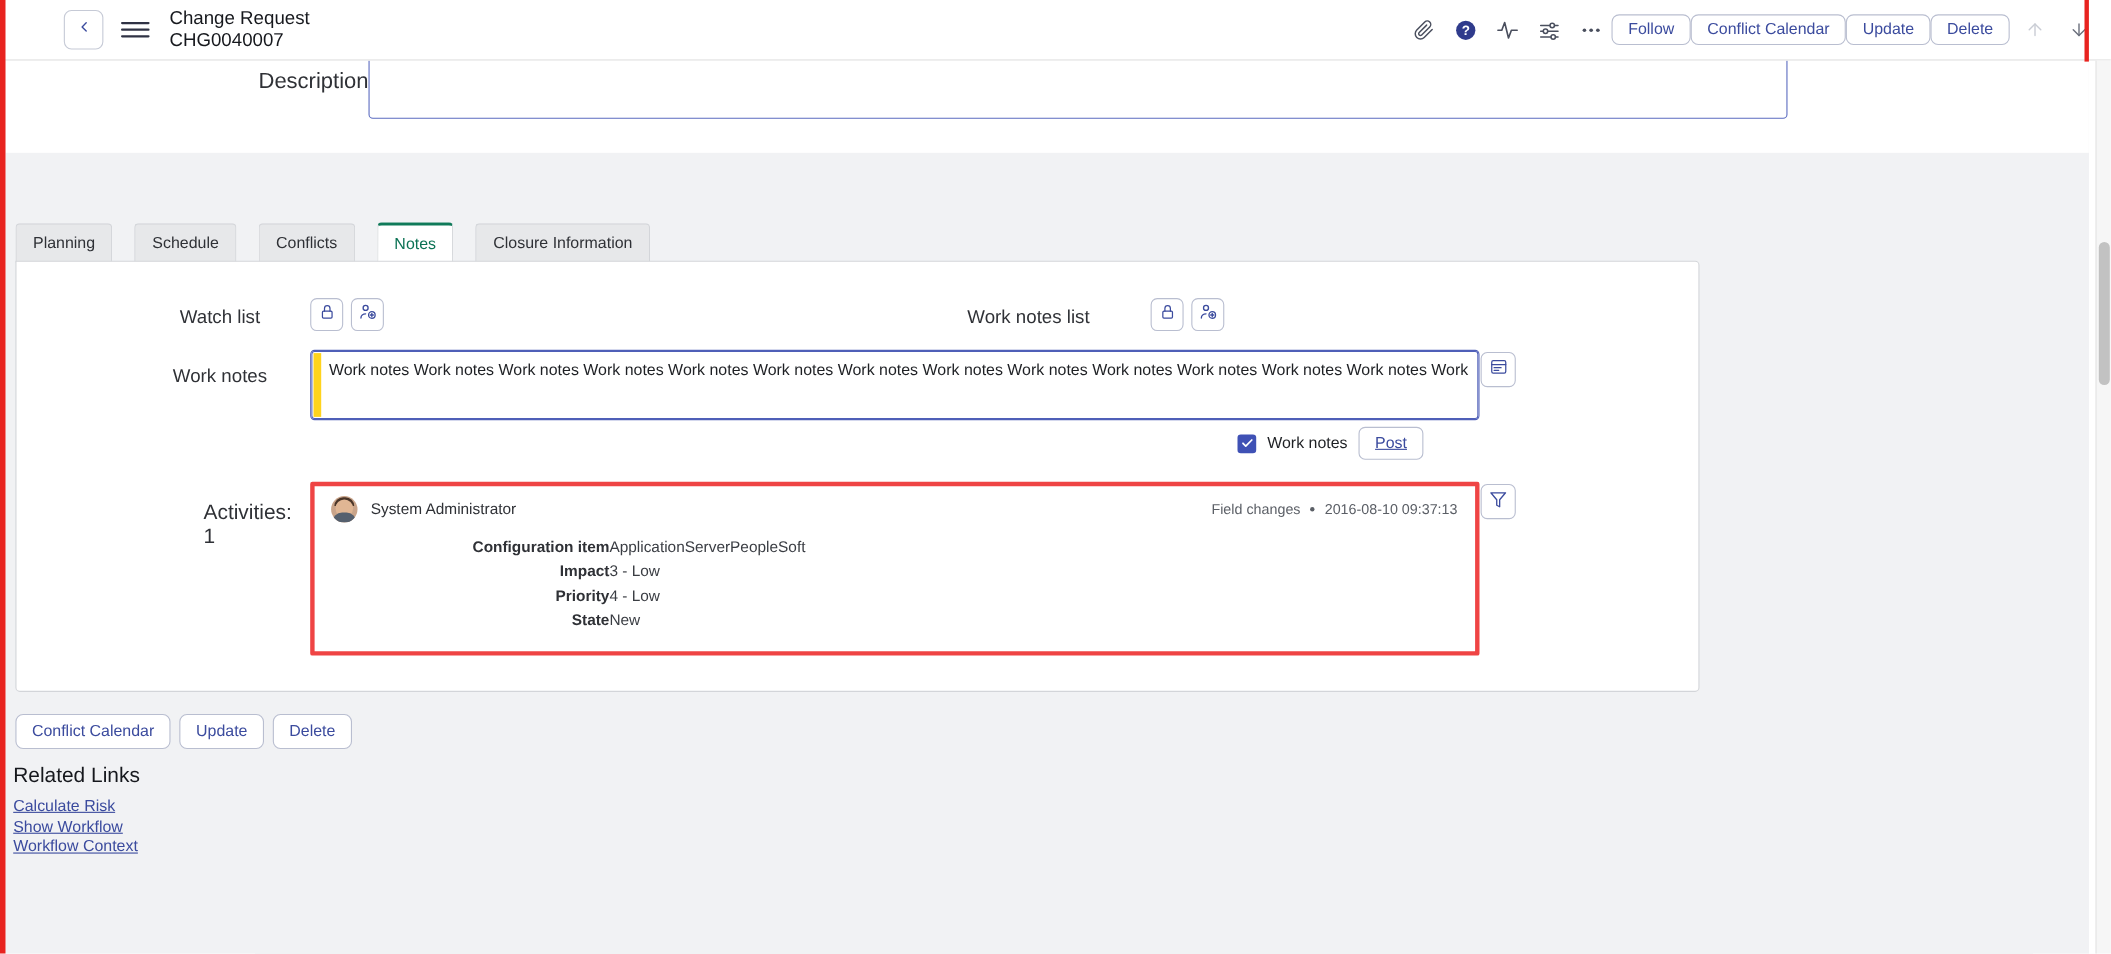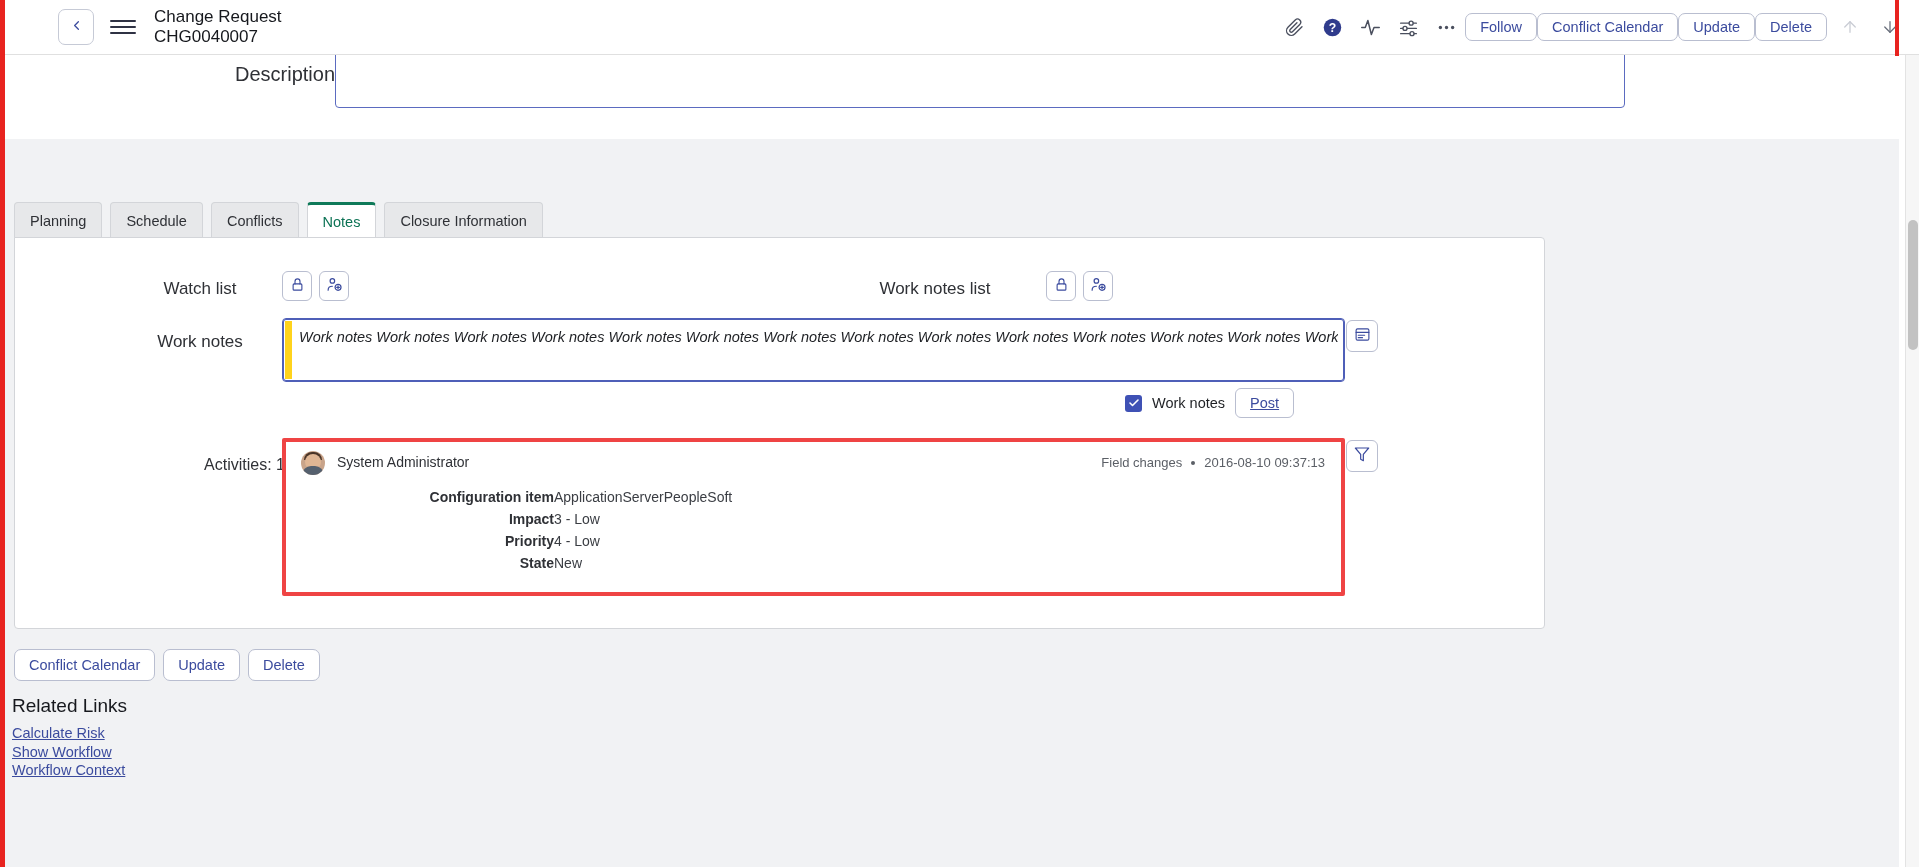--- a/index.html
+++ b/index.html
@@ -79,21 +79,21 @@
     position: absolute; left:0; top:0; width: 1894px; height: 84px; background:#fff;
   }
 
   
   .tab-zone {
     position: absolute; left: 0; top: 84px; width: 1894px; height: 728px;
     background: #f1f2f4;
   }
   .tabs {
     position: absolute; left: 9px; top: 62px;
-    display: flex; align-items: flex-start; gap: 8px;
+    display: flex; align-items: center; gap: 20px;
   }
   .tab {
     height: 36px; padding: 0 15px; background: #e7e8ea;
     border: 1px solid #d3d5d9; border-bottom: none;
     border-radius: 4px 4px 0 0; display: flex; align-items: center;
     font-size: 14.5px; color: #2f3136; cursor: pointer; white-space: nowrap;
     position: relative; top: 1px;
   }
   .tab.active {
     background: #ffffff; color: #0b7254; font-weight: 400;
@@ -116,21 +116,20 @@
     background: #fff; display: flex; align-items: center; justify-content: center;
     cursor: pointer; color: #3b4b9e; position: absolute;
   }
 
   
   .wn-wrap {
     position: absolute; left: 267px; top: 172px; width: 1063px; height: 64px;
     border: 1px solid #4f5fb8; border-radius: 4px; background: #fff;
     box-shadow: 0 0 0 1px #4f5fb8 inset;
     overflow: hidden;
-    font-style: italic;
   }
   .wn-bar {
     position: absolute; left: 2px; top: 2px; width: 7px; height: 58px;
     background: #ffd31c;
   }
   .wn-text {
     position: absolute; left: 16px; top: 9px; right: 6px;
     font-size: 14.5px; color: #1e2024; line-height: 1.35;
     white-space: nowrap; overflow: hidden;
   }
@@ -147,22 +146,22 @@
   .cbox svg { stroke: #fff; }
   .cbox-lbl { font-size: 14.5px; color: #1e2024; }
   .post-btn {
     height: 30px; padding: 0 14px; border: 1px solid #b9bed0;
     border-radius: 6px; background: #fff; color: #3b4b9e;
     font-size: 14.5px; cursor: pointer; font-family: "Liberation Sans", sans-serif; text-decoration: underline;
   }
 
   
   .act-label {
-    position: absolute; left: 186px; top: 307px; width: 84px;
-    text-align: right; font-size: 16px; color: #2f3136;
+    position: absolute; left: 170px; top: 307px; width: 84px;
+    font-size: 19px; color: #2f3136;
   }
   .act-card {
     position: absolute; left: 267px; top: 289px; width: 1063px; height: 158px;
     border: 4px solid #ef4444; background: #fff; border-radius: 2px;
   }
   .act-head { position: relative; height: 42px; }
   .avatar {
     position: absolute; left: 15px; top: 9px; width: 24px; height: 24px;
     border-radius: 50%; overflow: hidden; background: #c9a48a;
   }

